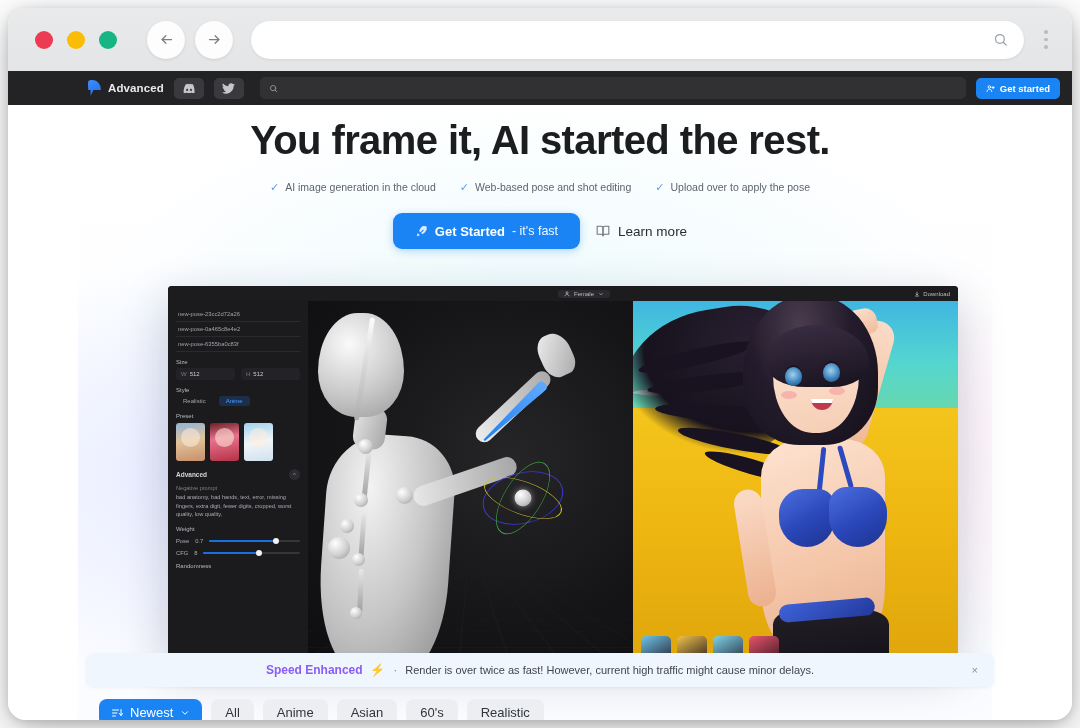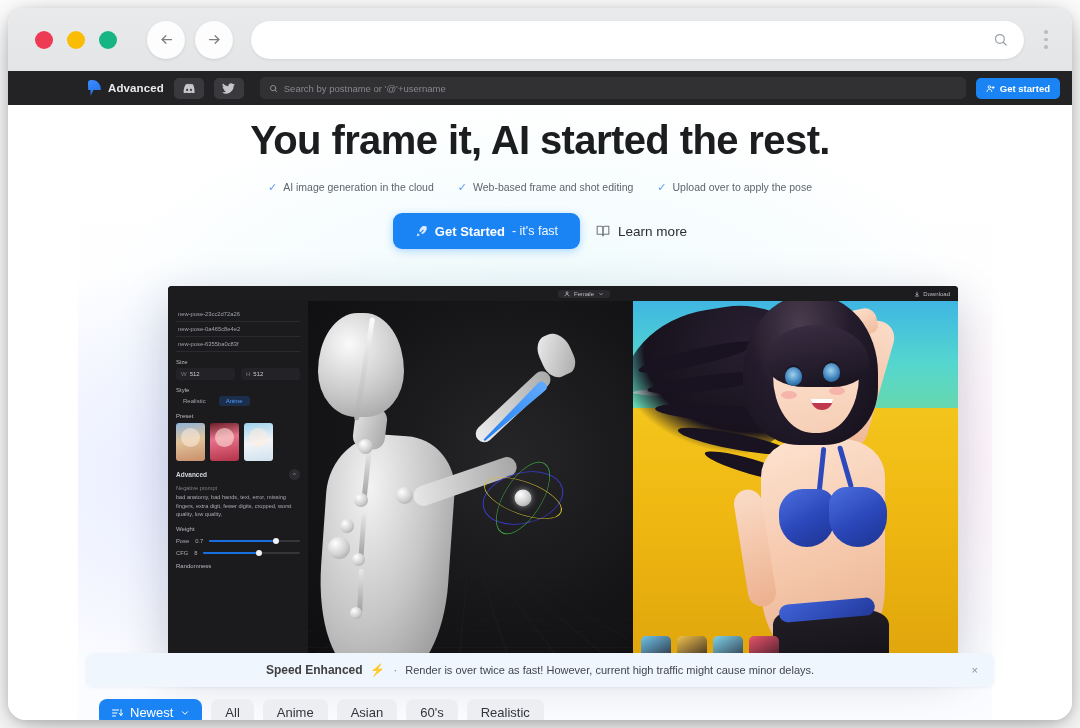--- a/index.html
+++ b/index.html
@@ -455,21 +455,21 @@
   #toast {
     position: absolute;
     left: 78px; right: 78px; top: 548px;
     height: 34px;
     background: #eff6fe;
     border-radius: 8px;
     display: flex; align-items: center; justify-content: center;
     gap: 8px;
     box-shadow: 0 1px 3px rgba(30,60,120,.06);
   }
-  #toast-strong { font-size: 12px; font-weight: bold; color: #404040; }
+  #toast-strong { font-size: 12px; font-weight: bold; color: #8b5cf6; }
   #toast-bolt { font-size: 12px; }
   #toast-sep { font-size: 11px; color: #7d838c; }
   #toast-msg { font-size: 11px; color: #41464e; }
   #toast-close {
     position:absolute; right: 16px;
     background:transparent;border:0;cursor:pointer;
     font-size: 11px; color:#8a9099;
     font-family:"Liberation Sans",sans-serif;
   }
 
@@ -556,21 +556,20 @@
       </svg>
     </div>
 
     <div id="site-search">
       <span id="site-search-icon">
         <svg width="9" height="9" viewBox="0 0 24 24" fill="none" stroke="currentColor" stroke-width="2.6" stroke-linecap="round">
             <circle cx="11" cy="11" r="7"></circle>
             <line x1="16.5" y1="16.5" x2="21" y2="21"></line>
           </svg>
       </span>
-      <input id="site-search-input" type="text" placeholder="Search by postname or '@'+username" style="">
     </div>
 
     <button id="get-started-top">
       <svg width="9" height="9" viewBox="0 0 24 24" fill="none" stroke="currentColor" stroke-width="2.4" stroke-linecap="round">
         <circle cx="9" cy="8" r="3.4"></circle>
           <path d="M2.6 20c0-3.6 2.9-5.8 6.4-5.8s6.4 2.2 6.4 5.8"></path>
         <line x1="19" y1="6.5" x2="19" y2="12.5"></line>
           <line x1="16" y1="9.5" x2="22" y2="9.5"></line>
       </svg>
       <span>Get started</span>
@@ -583,21 +582,21 @@
     <div id="hero">
       <h1 id="headline">You frame it, AI started the rest.</h1>
 
       <div id="features">
         <div class="feature">
           <span class="check">✓</span>
           <span class="ftxt">AI image generation in the cloud</span>
         </div>
         <div class="feature">
           <span class="check">✓</span>
-          <span class="ftxt">Web-based frame and shot editing</span>
+          <span class="ftxt">Web-based pose and shot editing</span>
         </div>
         <div class="feature">
           <span class="check">✓</span>
           <span class="ftxt">Upload over to apply the pose</span>
         </div>
       </div>
 
       <div id="ctas">
         <button id="cta-primary">
           <svg width="13" height="13" viewBox="0 0 24 24" fill="currentColor" opacity=".85">

